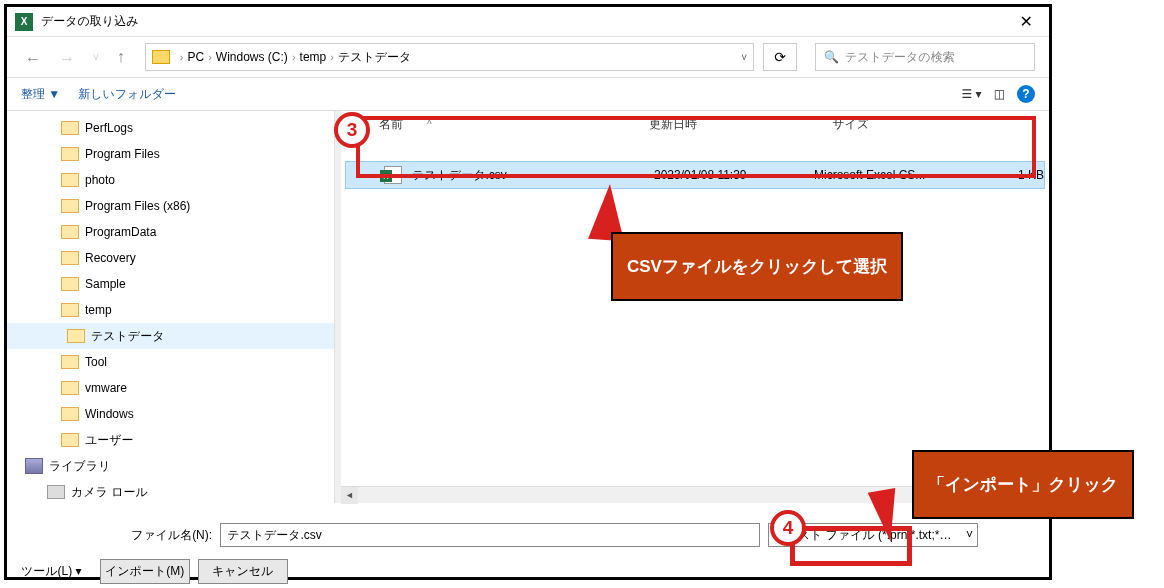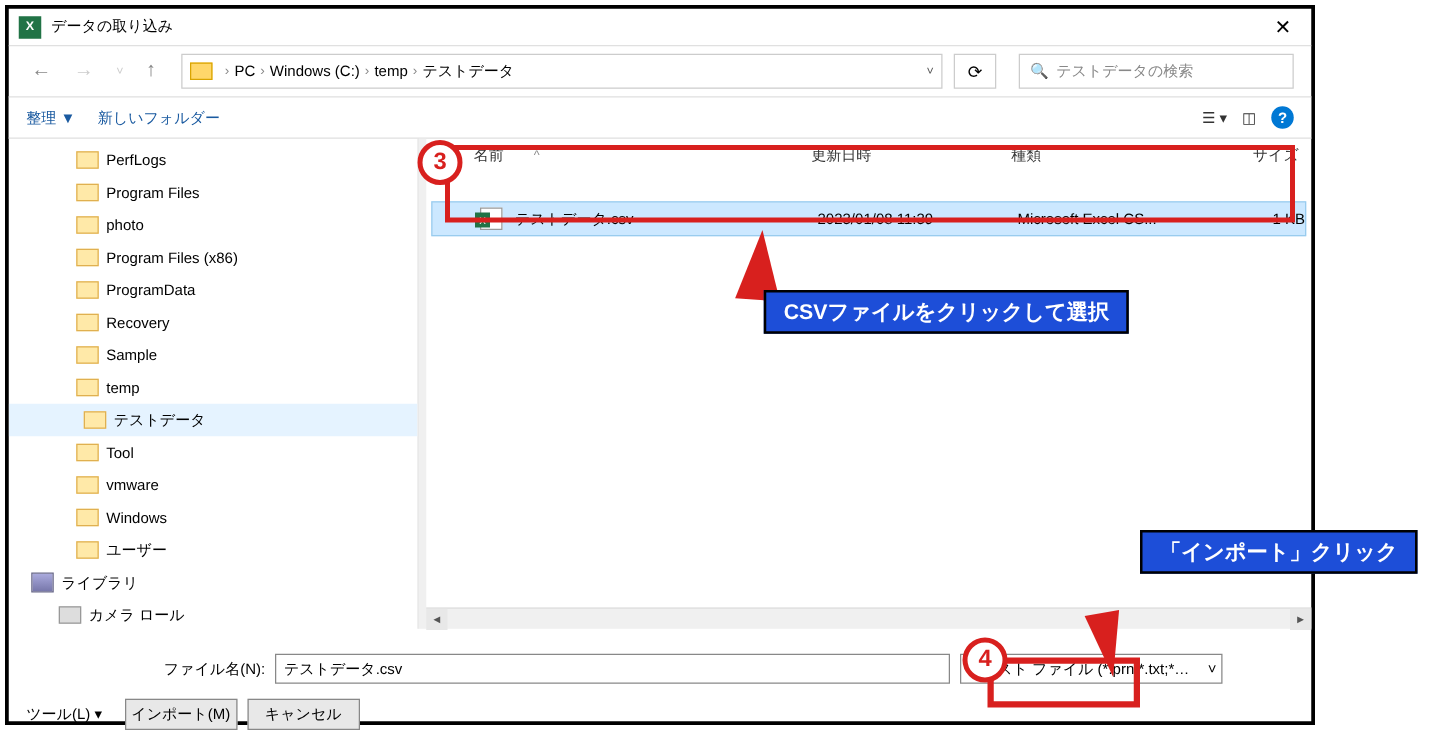--- a/index.html
+++ b/index.html
@@ -39,21 +39,21 @@
 .col-name { width: 270px; display: flex; align-items: center; gap: 4px; }
 .col-date { width: 160px; }
 .col-type { width: 170px; }
 .col-size { width: 60px; text-align: right; }
 .file-row { display: flex; height: 28px; align-items: center; font-size: 12px; padding-left: 38px; background: #cce8ff; border: 1px solid #99ccee; margin: 0 4px; }
 .csv-ico { width: 18px; height: 18px; background: #fff; border: 1px solid #999; position: relative; margin-right: 6px; }
 .csv-ico::before { content: "X"; position: absolute; left: -5px; top: 3px; width: 12px; height: 12px; background: #217346; color: #fff; font-size: 8px; display: flex; align-items: center; justify-content: center; }
 .red-box { border: 4px solid #d8201e; position: absolute; }
 .red-box.files { top: 116px; left: 356px; width: 680px; height: 62px; }
 .step-badge { width: 36px; height: 36px; border-radius: 50%; border: 4px solid #d8201e; background: #fff; color: #d8201e; font-weight: bold; font-size: 19px; display: flex; align-items: center; justify-content: center; position: absolute; z-index: 10; }
-.callout { background: #1d4ed8; color: #fff; font-size: 17px; font-weight: bold; padding: 4px 14px; border: 2px solid #000; position: absolute; z-index: 10; }
+.callout { background: #c2410c; color: #fff; font-size: 17px; font-weight: bold; padding: 21px 14px; border: 2px solid #000; position: absolute; z-index: 10; }
 .arrow-tri { width: 0; height: 0; position: absolute; z-index: 9; }
 .arrow-tri.a1 { border-left: 18px solid transparent; border-right: 18px solid transparent; border-bottom: 56px solid #d8201e; top: 184px; left: 590px; transform: rotate(4deg); }
 .arrow-tri.a2 { border-left: 14px solid transparent; border-right: 14px solid transparent; border-bottom: 52px solid #d8201e; top: 490px; left: 872px; transform: rotate(170deg); }
 .vsplit { width: 6px; background: #f0f0f0; cursor: col-resize; }
 .hscroll { height: 17px; background: #f0f0f0; border-top: 1px solid #ddd; display: flex; align-items: center; }
 .hscroll .sc-btn { width: 17px; height: 17px; background: #e8e8e8; display: flex; align-items: center; justify-content: center; font-size: 9px; color: #555; }
 .bottom { padding: 20px 14px; display: flex; flex-direction: column; gap: 12px; }
 .filename-row { display: flex; align-items: center; gap: 8px; }
 .filename-row label { font-size: 12px; margin-left: 110px; }
 .filename-input { border: 1px solid #888; height: 24px; width: 540px; padding: 0 6px; font-size: 12px; }
@@ -176,21 +176,20 @@
 
     <div class="vsplit"></div>
 
     <div class="file-area">
       <div class="file-header">
         <div class="col-name">
             <span>名前</span>
             <span style="margin-left:20px;color:#888;font-size:10px;">^</span>
           </div>
         <div class="col-date">更新日時</div>
-        <div class="col-type">種類</div>
         <div class="col-size">サイズ</div>
       </div>
       <div style="height:24px;"></div>
       <div class="file-row">
         <div class="col-name">
             <div class="csv-ico"></div>
             <span>テストデータ.csv</span>
           </div>
         <div class="col-date">2023/01/08 11:39</div>
         <div class="col-type">Microsoft Excel CS...</div>
@@ -220,16 +219,16 @@
     </div>
   </div>
 
 </div>
 
 <div class="red-box files"></div>
 <div class="step-badge" style="top:112px;left:334px;">3</div>
 <div class="arrow-tri a1"></div>
 <div class="callout" style="top:232px;left:611px;">CSVファイルをクリックして選択</div>
 
-<div class="callout" style="top:424px;left:912px;">「インポート」クリック</div>
+<div class="callout" style="top:450px;left:912px;">「インポート」クリック</div>
 <div class="arrow-tri a2"></div>
 <div class="red-box import"></div>
 <div class="step-badge" style="top:510px;left:770px;">4</div>
 
 </body></html>

